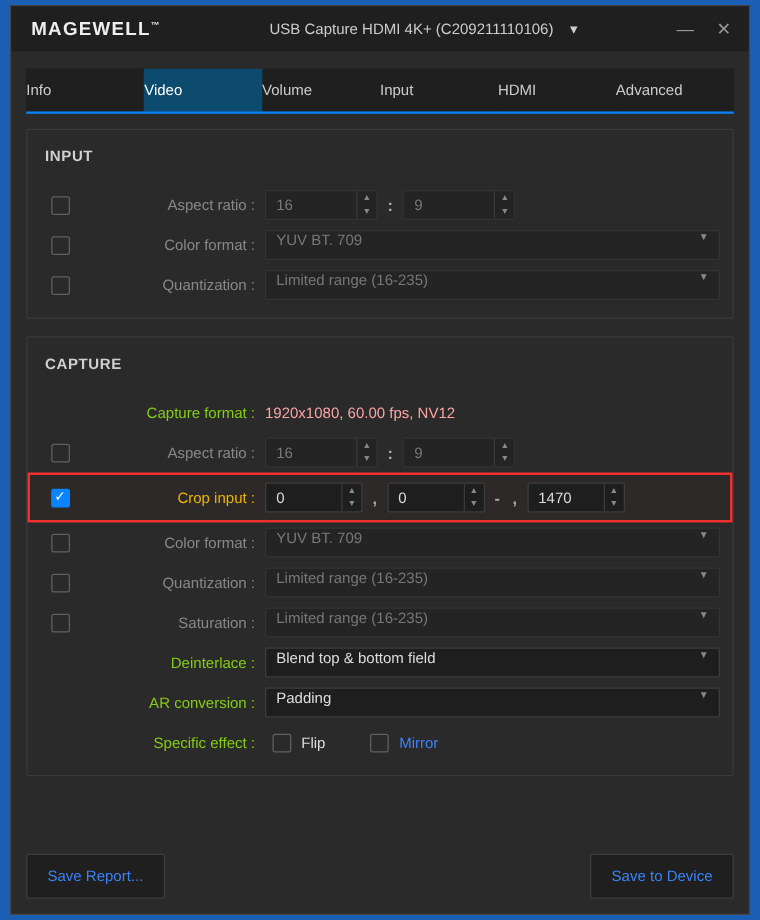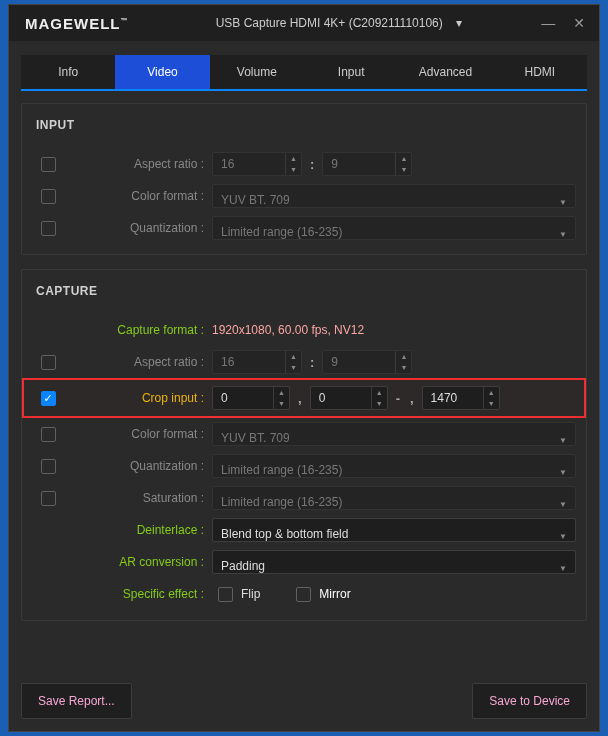--- a/index.html
+++ b/index.html
@@ -6,47 +6,47 @@
 body { background: #1a5fb4; width: 608px; height: 736px; overflow: hidden; position: relative; }
 .window { position: absolute; top: 4px; left: 8px; width: 592px; height: 728px; background: #2a2a2a; border: 1px solid #444; display: flex; flex-direction: column; }
 .titlebar { height: 36px; background: #1f1f1f; display: flex; align-items: center; padding: 0 8px; color: #aaa; font-size: 12px; }
 .logo { font-weight: 700; font-size: 15px; letter-spacing: 1px; color: #eee; padding: 0 8px; }
 .logo sup { font-size: 7px; }
 .device { flex: 1; text-align: center; color: #ccc; font-size: 12px; }
 .device-caret { display:inline-block; margin-left: 10px; }
 .winbtns { display: flex; gap: 18px; padding-right: 6px; }
 .winbtn { color: #999; font-size: 14px; line-height: 1; cursor: default; }
 .tabs { display: flex; margin: 14px 12px 0 12px; border-bottom: 2px solid #0a84ff; background:#1f1f1f; }
-.tab { flex: 1; text-align: center; padding: 10px 0; font-size: 12px; color: #ccc; background: #1f1f1f; }
-.tab.active { background: #1d4ed8; color: #fff; }
+.tab { flex: 1; text-align: left; padding: 10px 0; font-size: 12px; color: #ccc; background: #1f1f1f; }
+.tab.active { background: #0c4a6e; color: #fff; }
 .panel-area { flex: 1; overflow: hidden; padding: 12px; }
 .section { border: 1px solid #3a3a3a; border-radius: 2px; margin-bottom: 14px; padding-bottom: 10px; }
 .section-title { color: #d0d0d0; font-size: 12px; font-weight: 600; padding: 14px 14px 16px 14px; letter-spacing: 0.5px; }
 .row { display: flex; align-items: center; height: 32px; padding: 0 10px; font-size: 12px; color: #888; }
 .row.highlight { outline: 2px solid #f03030; outline-offset: -2px; height: 40px; background: rgba(255,0,0,0.02);}
 .cbcell { width: 32px; display:flex; justify-content:center; }
 .cb { width: 15px; height: 15px; border: 1px solid #606060; border-radius: 2px; background: #2a2a2a; display:flex; align-items:center; justify-content:center; }
 .cb.checked { background: #0a84ff; border-color: #0a84ff; color: #fff; font-size: 11px; line-height:1;}
 .lblcell { width: 148px; text-align: right; padding-right: 8px; color: #84cc16; }
 .lblcell.dim, .row.disabled .lblcell { color: #888; }
 .valcell { flex: 1; display: flex; align-items: center; gap: 6px; }
 .row.disabled .valcell, .row.disabled .spin-input, .row.disabled .sel { color: #777; }
 .spin { display:flex; align-items:center; background:#1e1e1e; border:1px solid #3d3d3d; border-radius:2px; height:24px; }
 .spin.dis { border-color:#333; background:#242424; }
 .spin-input { flex:1; background:transparent; border:none; color:#ddd; font-size:12px; padding:0 8px; width: 40px;}
 .spin-input.dim { color:#888; }
 .spin-btns { width:16px; height:100%; display:flex; flex-direction:column; border-left:1px solid #3a3a3a;}
 .spin-btn { flex:1; display:flex; align-items:center; justify-content:center; font-size:7px; color:#888; }
 .sep { color:#aaa; font-weight:600; padding:0 2px; font-size:13px;}
-.sel { flex:1; height:24px; background:#1e1e1e; border:1px solid #3d3d3d; border-radius:2px; display:flex; align-items:flex-end; padding:0 8px; color:#ddd; font-size:12px; justify-content:space-between;gap:37px;}
+.sel { flex:1; height:24px; background:#1e1e1e; border:1px solid #3d3d3d; border-radius:2px; display:flex; align-items:flex-start; padding:0 8px; color:#ddd; font-size:12px; justify-content:space-between;gap:37px;}
 .sel.dis { color:#888; border-color:#333; background:#242424;}
 .sel-caret { font-size:8px; color:#888;}
 .static { color:#fca5a5; }
 .footer { display:flex; padding:12px; gap:12px; }
-.btn { background:#1f1f1f; border:1px solid #3d3d3d; color:#f9a8d4; font-size:12px; padding:10px 16px; border-radius:2px; }
+.btn { background:#1f1f1f; border:1px solid #3d3d3d; color:#3b82f6; font-size:12px; padding:10px 16px; border-radius:2px; }
 .spacer { flex:1; }
 </style>
 </head>
 <body>
 
 <div class="window">
   <div class="titlebar">
     <div class="logo"><span>MAGEWELL</span><sup>™</sup></div>
     <div class="device">
       <span>USB Capture HDMI 4K+ (C209211110106)</span>
@@ -56,22 +56,22 @@
       <span class="winbtn">—</span>
       <span class="winbtn">✕</span>
     </div>
   </div>
 
   <div class="tabs">
     <div class="tab">Info</div>
     <div class="tab active">Video</div>
     <div class="tab">Volume</div>
     <div class="tab">Input</div>
+    <div class="tab">HDMI</div>
     <div class="tab">Advanced</div>
-    <div class="tab">HDMI</div>
   </div>
 
   <div class="panel-area">
 
     <div class="section">
       <div class="section-title">INPUT</div>
 
       <div class="row disabled">
         <div class="cbcell">
             <div class="cb"></div>
@@ -255,21 +255,21 @@
       <div class="row">
         <div class="cbcell"></div>
         <div class="lblcell">Specific effect :</div>
         <div class="valcell" style="gap:6px; padding-left:6px;">
           <div style="display:flex; align-items:center; gap:8px;">
             <div class="cb"></div>
             <span style="color:#ddd">Flip</span>
           </div>
           <div style="display:flex; align-items:center; gap:8px; margin-left:30px;">
             <div class="cb"></div>
-            <span style="color:#ffffff">Mirror</span>
+            <span style="color:#3b82f6">Mirror</span>
           </div>
         </div>
       </div>
     </div>
   </div>
 
   <div class="footer">
     <button class="btn">Save Report...</button>
     <div class="spacer"></div>
     <button class="btn">Save to Device</button>

